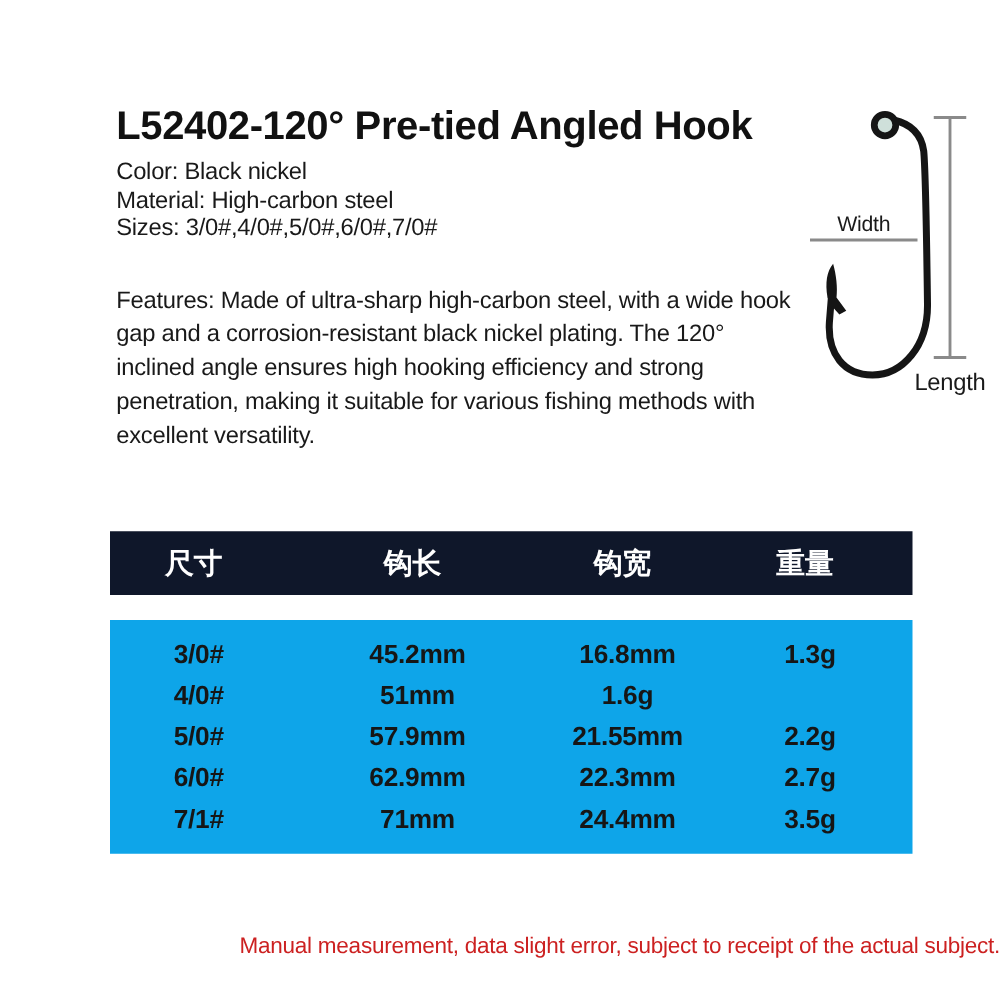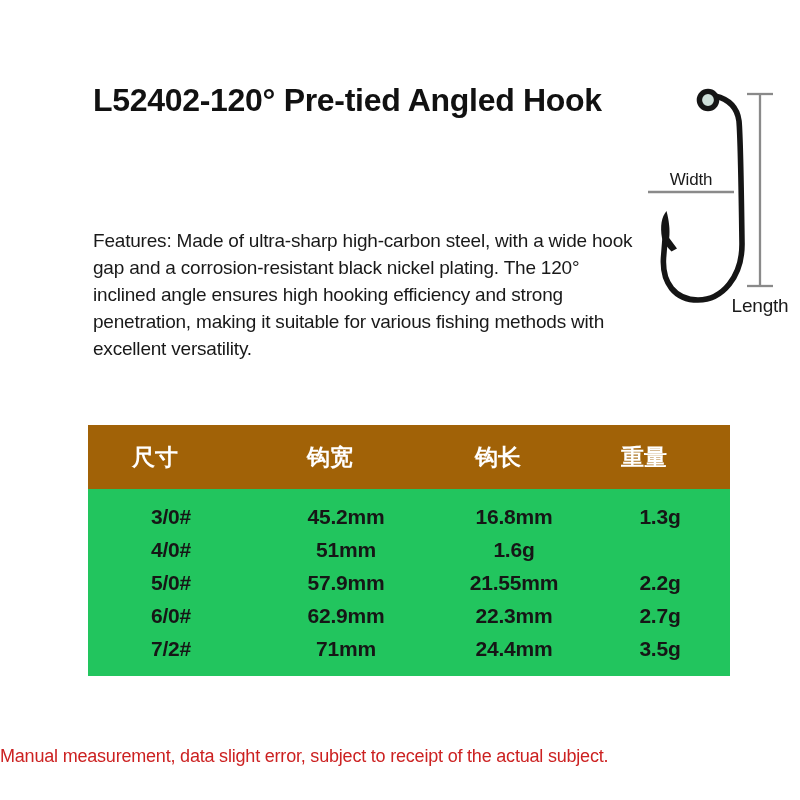--- a/index.html
+++ b/index.html
@@ -33,50 +33,55 @@
 
   .hook-figure { position: absolute; left: 628px; top: 76px; width: 172px; height: 248px; }
   .dim-label { font-size: 17px; fill: #1a1a1a; letter-spacing: -0.2px; }
   .dim-label-lg { font-size: 19px; fill: #1a1a1a; letter-spacing: -0.2px; }
 
   .spec-table {
     position: absolute; left: 88px; top: 425px; width: 642px;
   }
   .table-header {
     display: grid; grid-template-columns: 134px 216px 120px 172px;
-    background: #a16207; height: 64px; align-items: center;
+    background: #0f172a; height: 51px; align-items: center;
   }
   .table-header .cell {
     color: #ffffff; font-weight: 700; font-size: 23px; text-align: center;
   }
   .table-body {
-    background: #22c55e; padding: 11px 0 11px 16px;
+    background: #0ea5e9; padding: 11px 0 11px 4px; margin-top: 20px;
   }
   .table-row {
     display: grid; grid-template-columns: 134px 216px 120px 172px;
     height: 33px; align-items: center;
   }
   .table-row .cell {
     font-size: 21px; font-weight: 600; text-align: center; color: #161616;
     letter-spacing: -0.2px;
   }
 
   .footer-note {
     position: absolute; left: 0; top: 746px; width: 800px;
-    text-align: left; font-size: 18px; letter-spacing: -0.2px;
+    text-align: right; font-size: 18px; letter-spacing: -0.2px;
     color: #cc2121;
   }
 </style>
 </head>
 <body>
 
 <div class="page">
 
   <div class="title">L52402-120° Pre-tied Angled Hook</div>
 
+  <div class="specs">
+    <div>Color: Black nickel</div>
+    <div>Material: High-carbon steel</div>
+    <div>Sizes: 3/0#,4/0#,5/0#,6/0#,7/0#</div>
+  </div>
 
   <div class="features">Features: Made of ultra-sharp high-carbon steel, with a wide hook gap and a corrosion-resistant black nickel plating. The 120° inclined angle ensures high hooking efficiency and strong penetration, making it suitable for various fishing methods with excellent versatility.</div>
 
   <svg class="hook-figure" viewBox="628 76 172 248" xmlns="http://www.w3.org/2000/svg">
 
     <path d="M 715 96 C 728 99 737 106 739 121 C 740.5 138 741.5 205 742 243 C 742.5 277 722 300 698 300 C 675 300 662 283 663.5 258 L 665.5 233" fill="none" stroke="#151515" stroke-width="5.6" stroke-linecap="round"></path>
 
     <circle cx="708" cy="100" r="8.6" fill="#cfe0da" stroke="#151515" stroke-width="5.4"></circle>
 
     <path d="M 662 238 C 660 226 661.5 217 666.5 211 C 669 220 670.2 230 669.2 238 L 677 248.5 L 671.5 251.5 C 667.5 247.5 664 243.5 662 238 Z" fill="#151515"></path>
@@ -86,22 +91,22 @@
 
     <line x1="760" y1="94" x2="760" y2="286" stroke="#8a8a8a" stroke-width="2.3"></line>
     <line x1="747" y1="94" x2="773" y2="94" stroke="#8a8a8a" stroke-width="2.3"></line>
     <line x1="747" y1="286" x2="773" y2="286" stroke="#8a8a8a" stroke-width="2.3"></line>
     <text class="dim-label-lg" x="760" y="312" text-anchor="middle">Length</text>
   </svg>
 
   <div class="spec-table">
     <div class="table-header">
       <div class="cell">尺寸</div>
+      <div class="cell">钩长</div>
       <div class="cell">钩宽</div>
-      <div class="cell">钩长</div>
       <div class="cell">重量</div>
     </div>
     <div class="table-body">
       <div class="table-row">
         <div class="cell">3/0#</div>
         <div class="cell">45.2mm</div>
         <div class="cell">16.8mm</div>
         <div class="cell">1.3g</div>
       </div>
       <div class="table-row">
@@ -115,21 +120,21 @@
         <div class="cell">21.55mm</div>
         <div class="cell">2.2g</div>
       </div>
       <div class="table-row">
         <div class="cell">6/0#</div>
         <div class="cell">62.9mm</div>
         <div class="cell">22.3mm</div>
         <div class="cell">2.7g</div>
       </div>
       <div class="table-row">
-        <div class="cell">7/2#</div>
+        <div class="cell">7/1#</div>
         <div class="cell">71mm</div>
         <div class="cell">24.4mm</div>
         <div class="cell">3.5g</div>
       </div>
     </div>
   </div>
 
   <div class="footer-note">Manual measurement, data slight error, subject to receipt of the actual subject.</div>
 
 </div>

